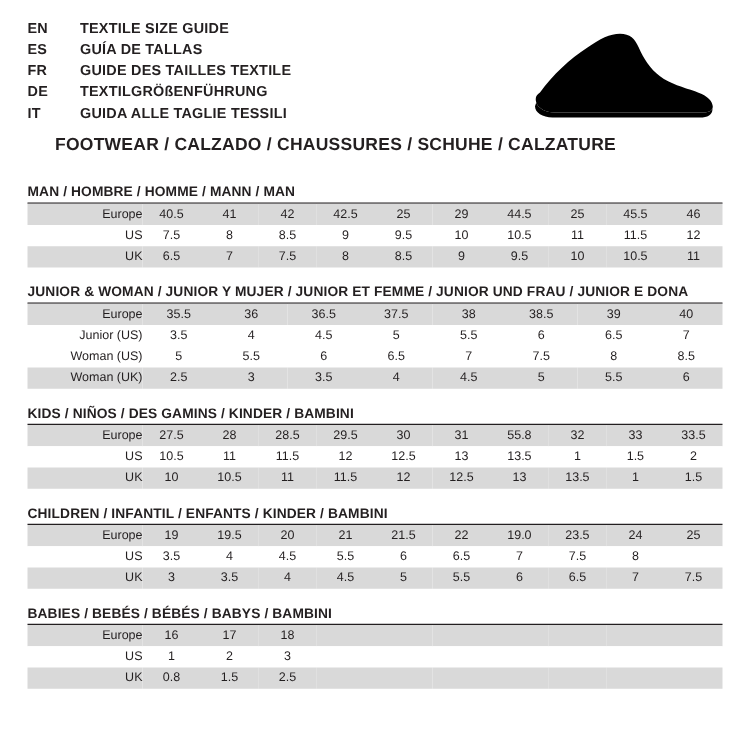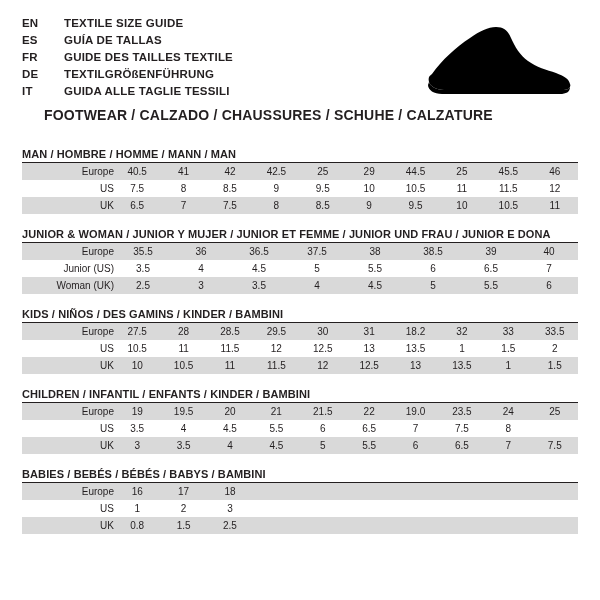--- a/index.html
+++ b/index.html
@@ -218,20 +218,31 @@
               <td class="label">Junior (US)</td>
               <td>3.5</td>
               <td>4</td>
               <td>4.5</td>
               <td>5</td>
               <td>5.5</td>
               <td>6</td>
               <td>6.5</td>
               <td>7</td>
             </tr>
+            <tr class="plain">
+              <td class="label">Woman (US)</td>
+              <td>5</td>
+              <td>5.5</td>
+              <td>6</td>
+              <td>6.5</td>
+              <td>7</td>
+              <td>7.5</td>
+              <td>8</td>
+              <td>8.5</td>
+            </tr>
             <tr class="shaded">
               <td class="label">Woman (UK)</td>
               <td>2.5</td>
               <td>3</td>
               <td>3.5</td>
               <td>4</td>
               <td>4.5</td>
               <td>5</td>
               <td>5.5</td>
               <td>6</td>
@@ -244,21 +255,21 @@
         <table class="sizes">
           <tbody>
             <tr class="shaded">
               <td class="label">Europe</td>
               <td>27.5</td>
               <td>28</td>
               <td>28.5</td>
               <td>29.5</td>
               <td>30</td>
               <td>31</td>
-              <td>18.2</td>
+              <td>55.8</td>
               <td>32</td>
               <td>33</td>
               <td>33.5</td>
             </tr>
             <tr class="plain">
               <td class="label">US</td>
               <td>10.5</td>
               <td>11</td>
               <td>11.5</td>
               <td>12</td>

